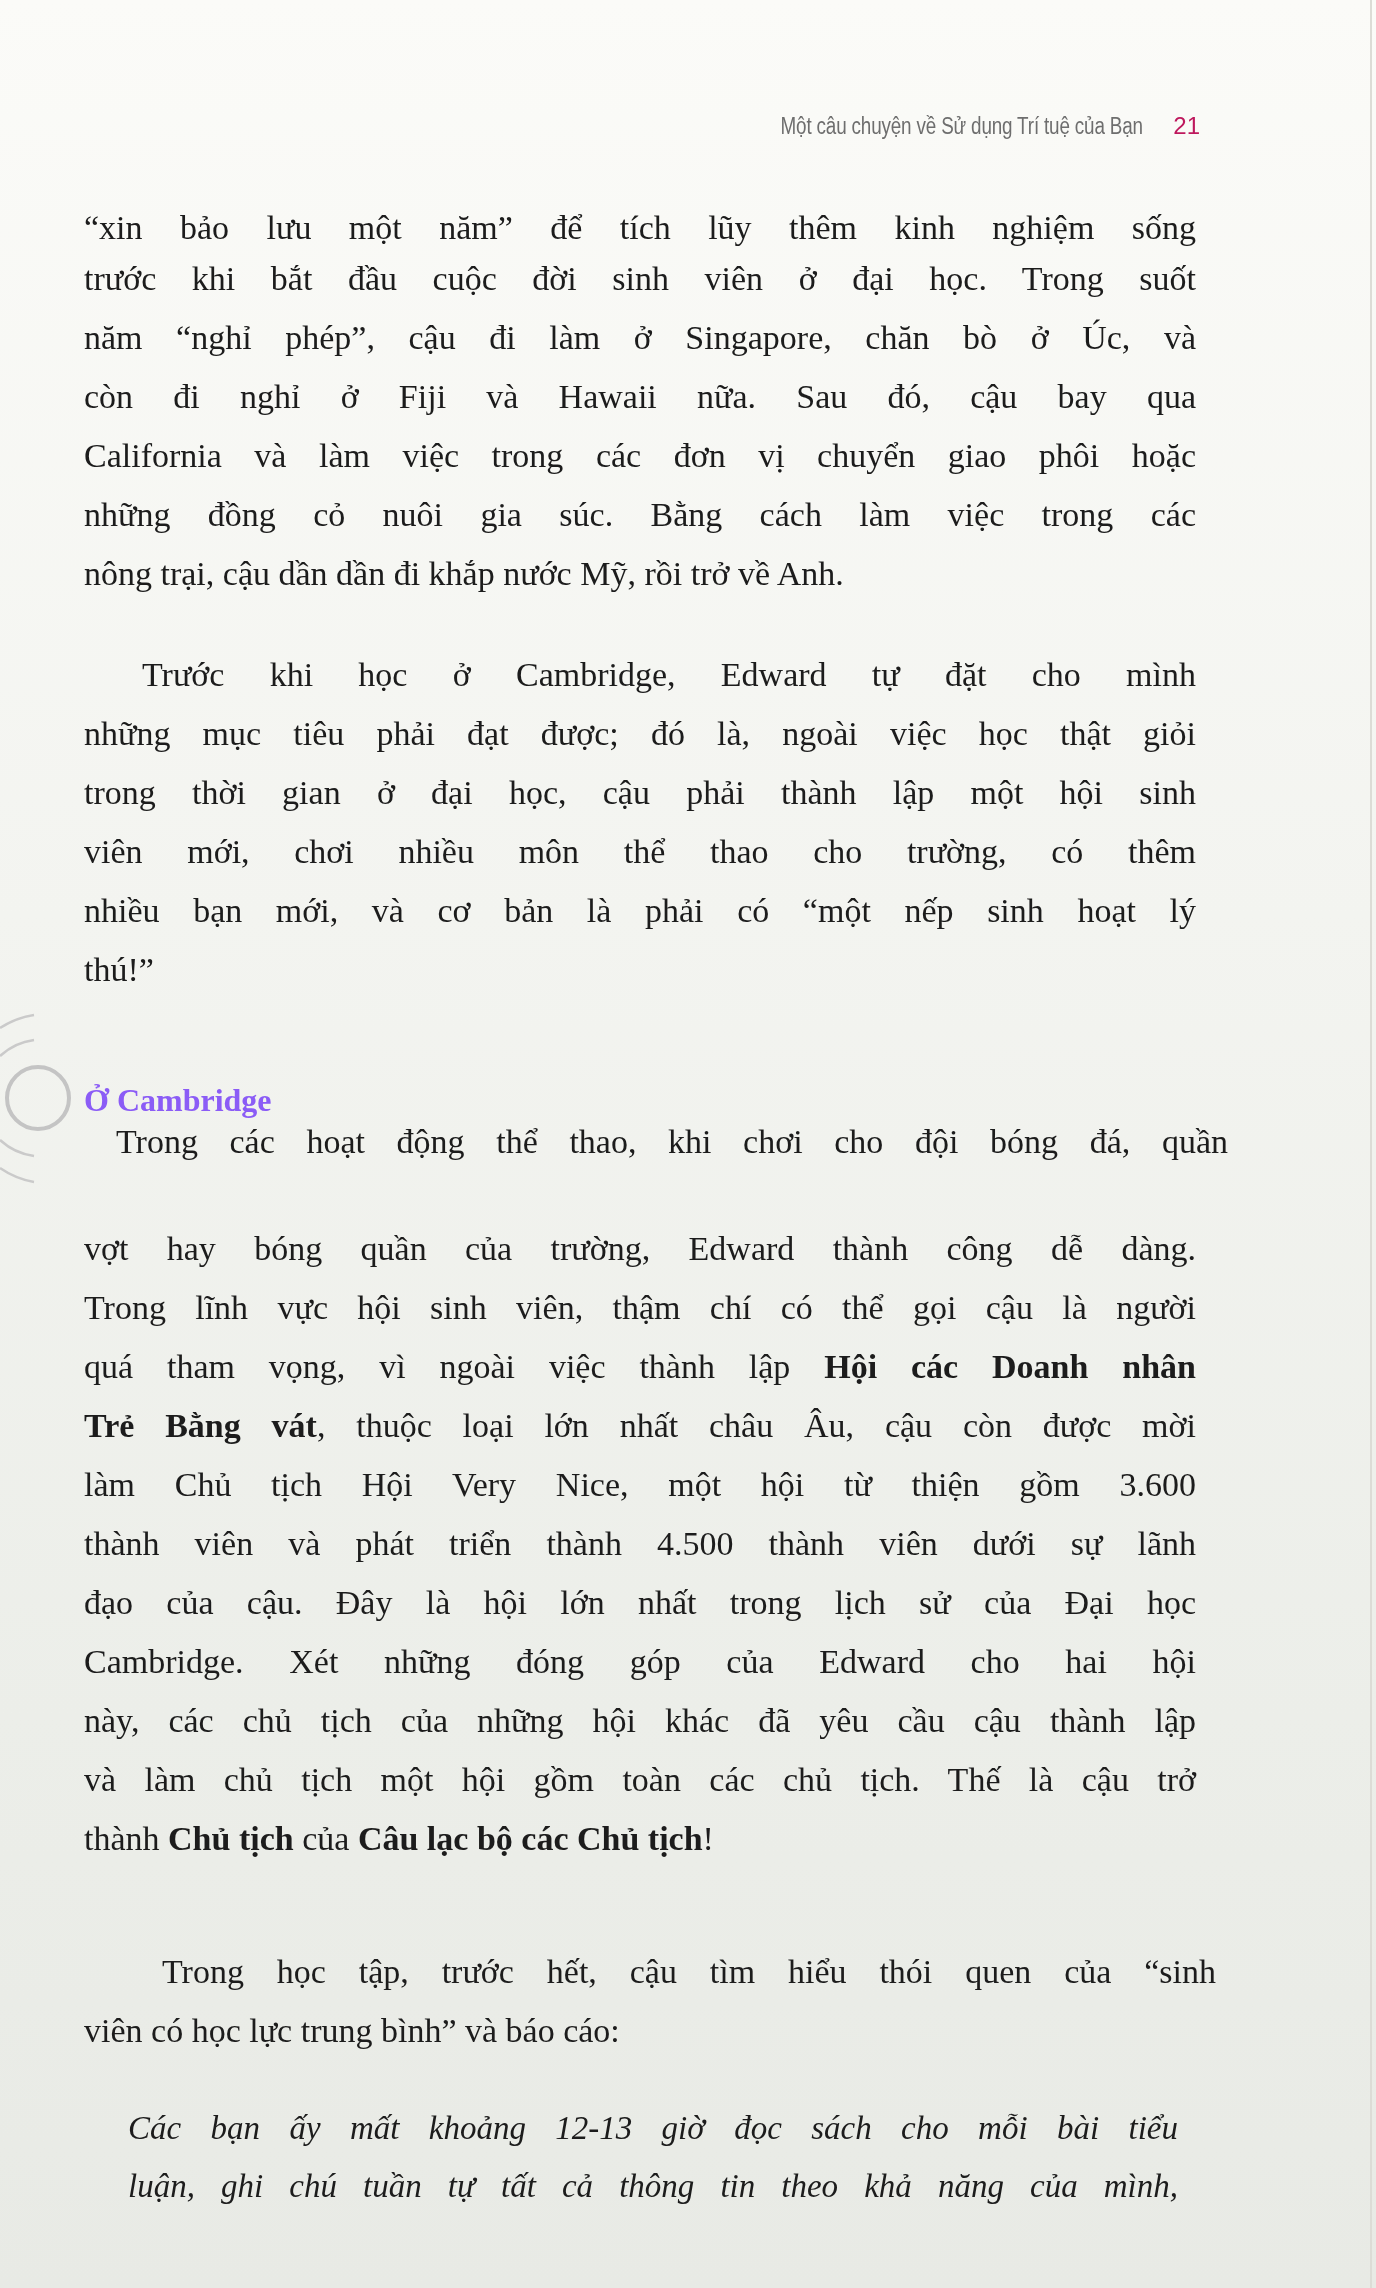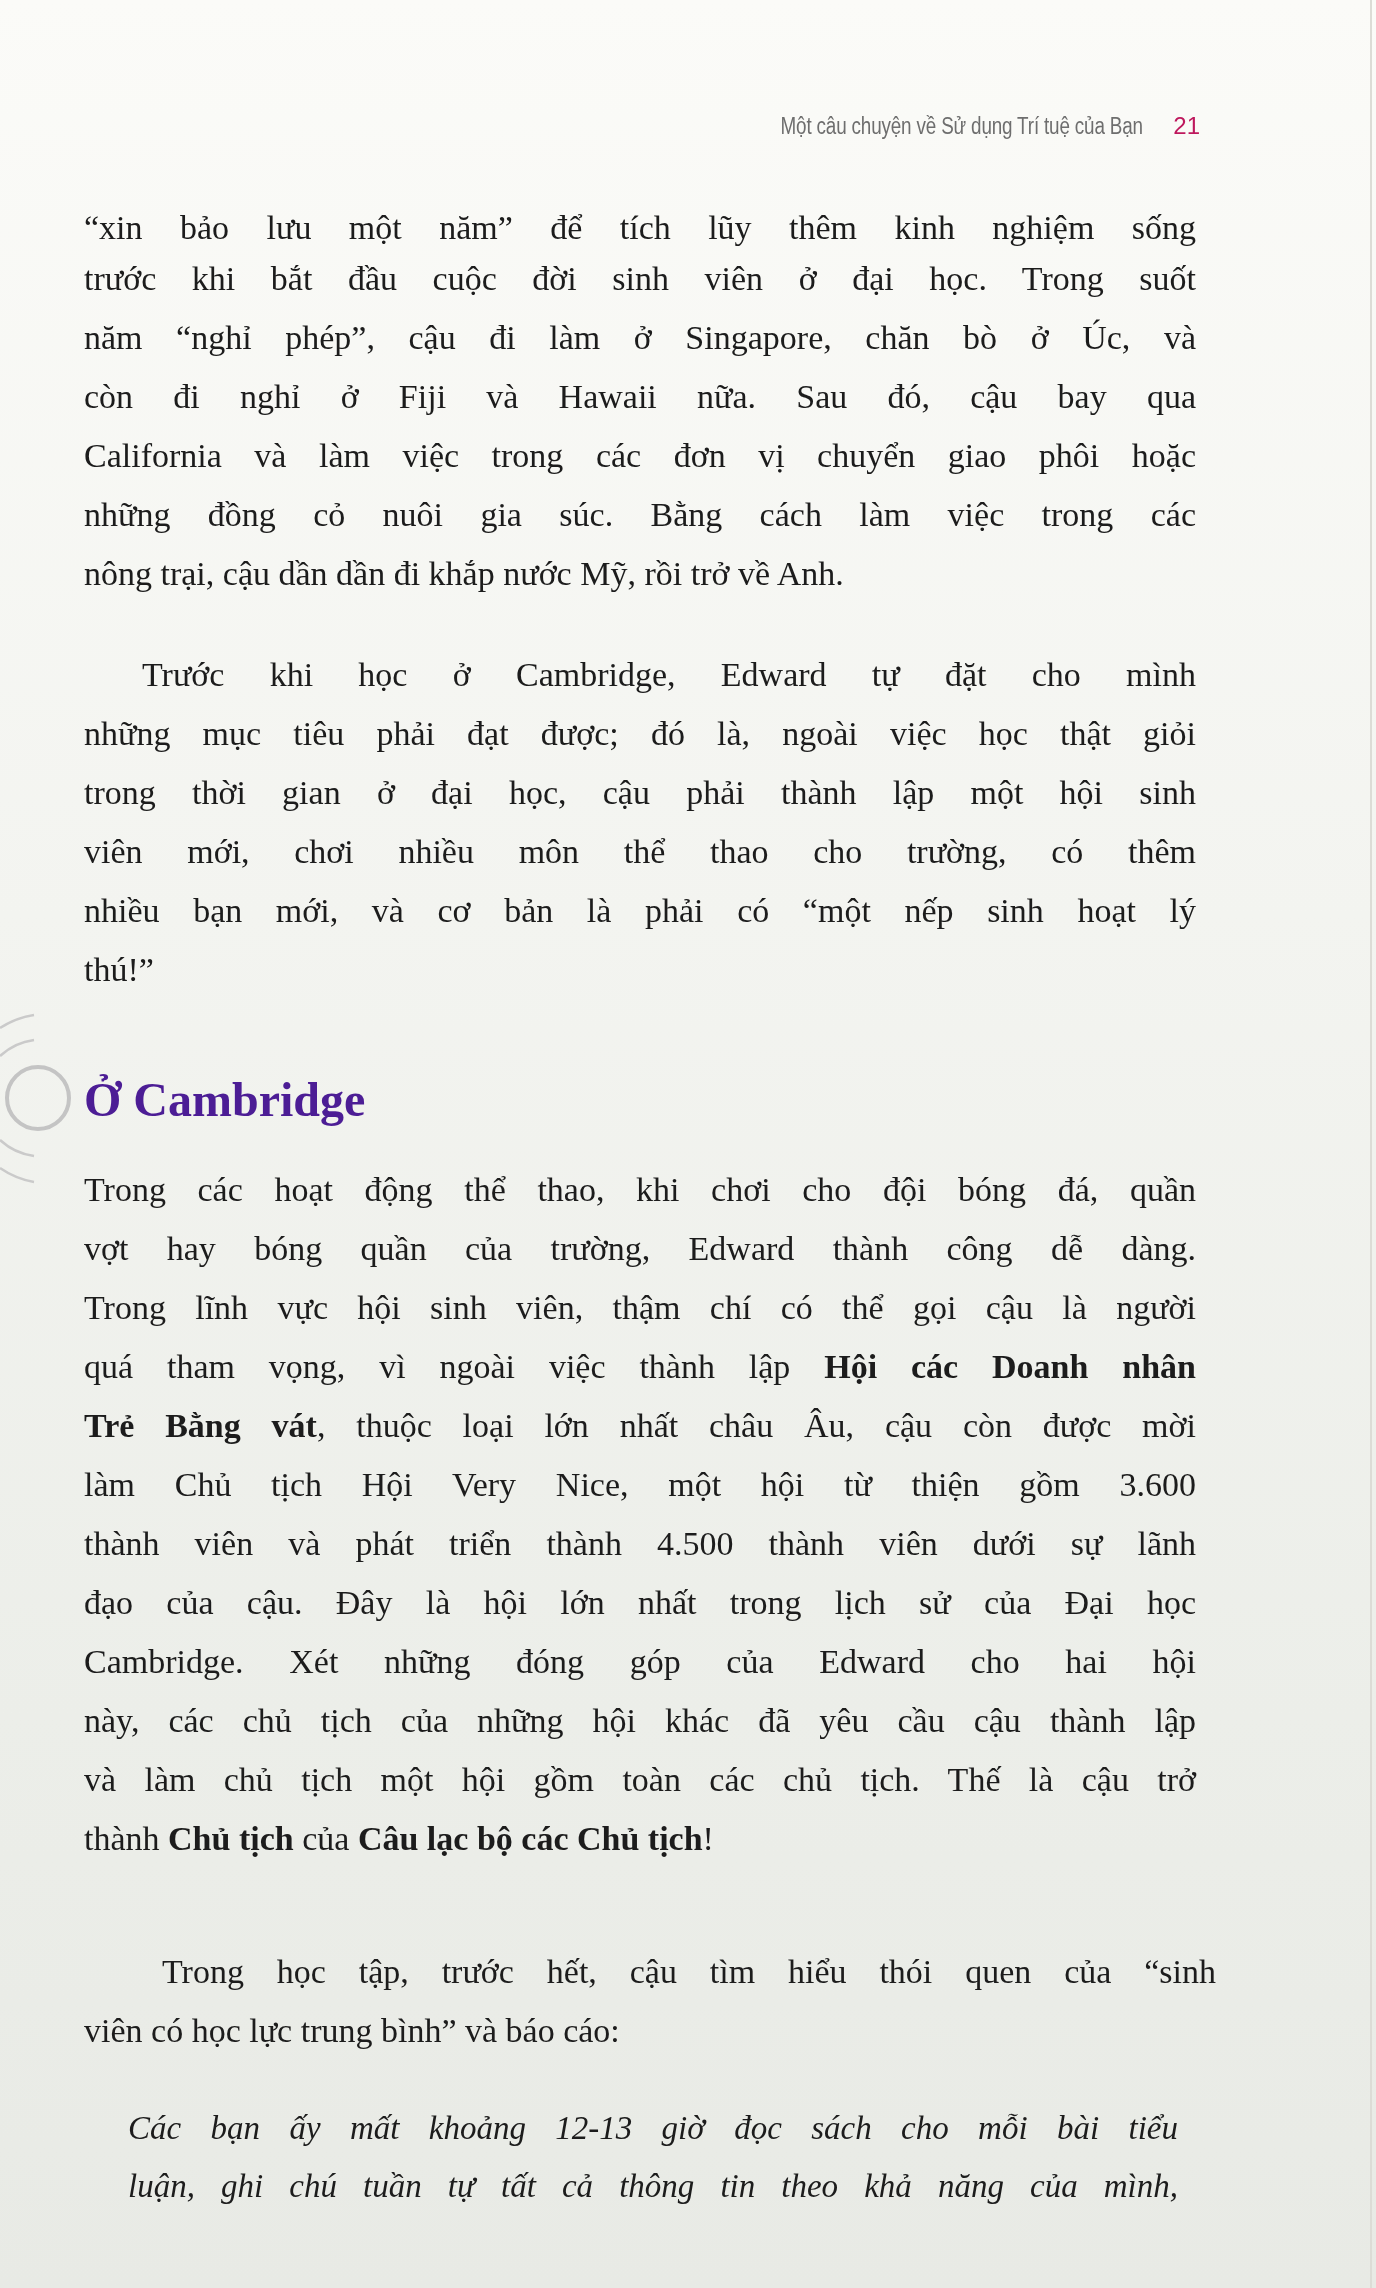--- a/index.html
+++ b/index.html
@@ -27,21 +27,21 @@
     font-size: 34px; line-height: 40px; white-space: nowrap;
     text-align: justify; text-align-last: justify;
     transform-origin: left center;
   }
   .line.last { text-align-last: left; }
   .line.indent { left: 142px; width: 1054px; }
   .b { font-weight: bold; }
 
   .heading {
     position: absolute; left: 84px; top: 1076px;
-    font-size: 48px; font-weight: bold; line-height: 48px; color: #4c1d95;
+    font-size: 32px; font-weight: bold; line-height: 48px; color: #8b5cf6;
   }
   .quote {
     position: absolute; left: 128px; width: 1050px;
     font-size: 33px; line-height: 40px; font-style: italic; white-space: nowrap;
     text-align: justify; text-align-last: justify;
   }
   .quote.last { text-align-last: justify; }
 
   .ornament { position: absolute; left: 0; top: 990px; }
 </style>
@@ -78,21 +78,21 @@
   <circle cx="38" cy="108" r="31" fill="none" stroke="#c4c4c4" stroke-width="4"></circle>
   <path d="M 34 25 A 86 86 0 0 0 0 38" fill="none" stroke="#cacaca" stroke-width="2.5"></path>
   <path d="M 34 50 A 62 62 0 0 0 0 66" fill="none" stroke="#cacaca" stroke-width="2.5"></path>
   <path d="M 34 166 A 62 62 0 0 1 0 150" fill="none" stroke="#cacaca" stroke-width="2.5"></path>
   <path d="M 34 192 A 86 86 0 0 1 0 178" fill="none" stroke="#cacaca" stroke-width="2.5"></path>
 </svg>
 
 <div class="heading">Ở Cambridge</div>
 
 <div>
-  <div class="line" style="top: 1170px; white-space: nowrap;">Trong các hoạt động thể thao, khi chơi cho đội bóng đá, quần</div>
+  <div class="line" style="top: 1122px; white-space: nowrap; margin-left: 32px;">Trong các hoạt động thể thao, khi chơi cho đội bóng đá, quần</div>
   <div class="line" style="top: 1229px; white-space: nowrap;">vợt hay bóng quần của trường, Edward thành công dễ dàng.</div>
   <div class="line" style="top: 1288px; white-space: nowrap;">Trong lĩnh vực hội sinh viên, thậm chí có thể gọi cậu là người</div>
   <div class="line" style="top: 1347px; white-space: nowrap;"><span>quá tham vọng, vì ngoài việc thành lập </span><span class="b">Hội các Doanh nhân</span></div>
   <div class="line" style="top: 1406px; white-space: nowrap;"><span class="b">Trẻ Bằng vát</span><span>, thuộc loại lớn nhất châu Âu, cậu còn được mời</span></div>
   <div class="line" style="top: 1465px; white-space: nowrap;">làm Chủ tịch Hội Very Nice, một hội từ thiện gồm 3.600</div>
   <div class="line" style="top: 1524px; white-space: nowrap;">thành viên và phát triển thành 4.500 thành viên dưới sự lãnh</div>
   <div class="line" style="top: 1583px; white-space: nowrap;">đạo của cậu. Đây là hội lớn nhất trong lịch sử của Đại học</div>
   <div class="line" style="top: 1642px; white-space: nowrap;">Cambridge. Xét những đóng góp của Edward cho hai hội</div>
   <div class="line" style="top: 1701px; white-space: nowrap;">này, các chủ tịch của những hội khác đã yêu cầu cậu thành lập</div>
   <div class="line" style="top: 1760px; white-space: nowrap;">và làm chủ tịch một hội gồm toàn các chủ tịch. Thế là cậu trở</div>

